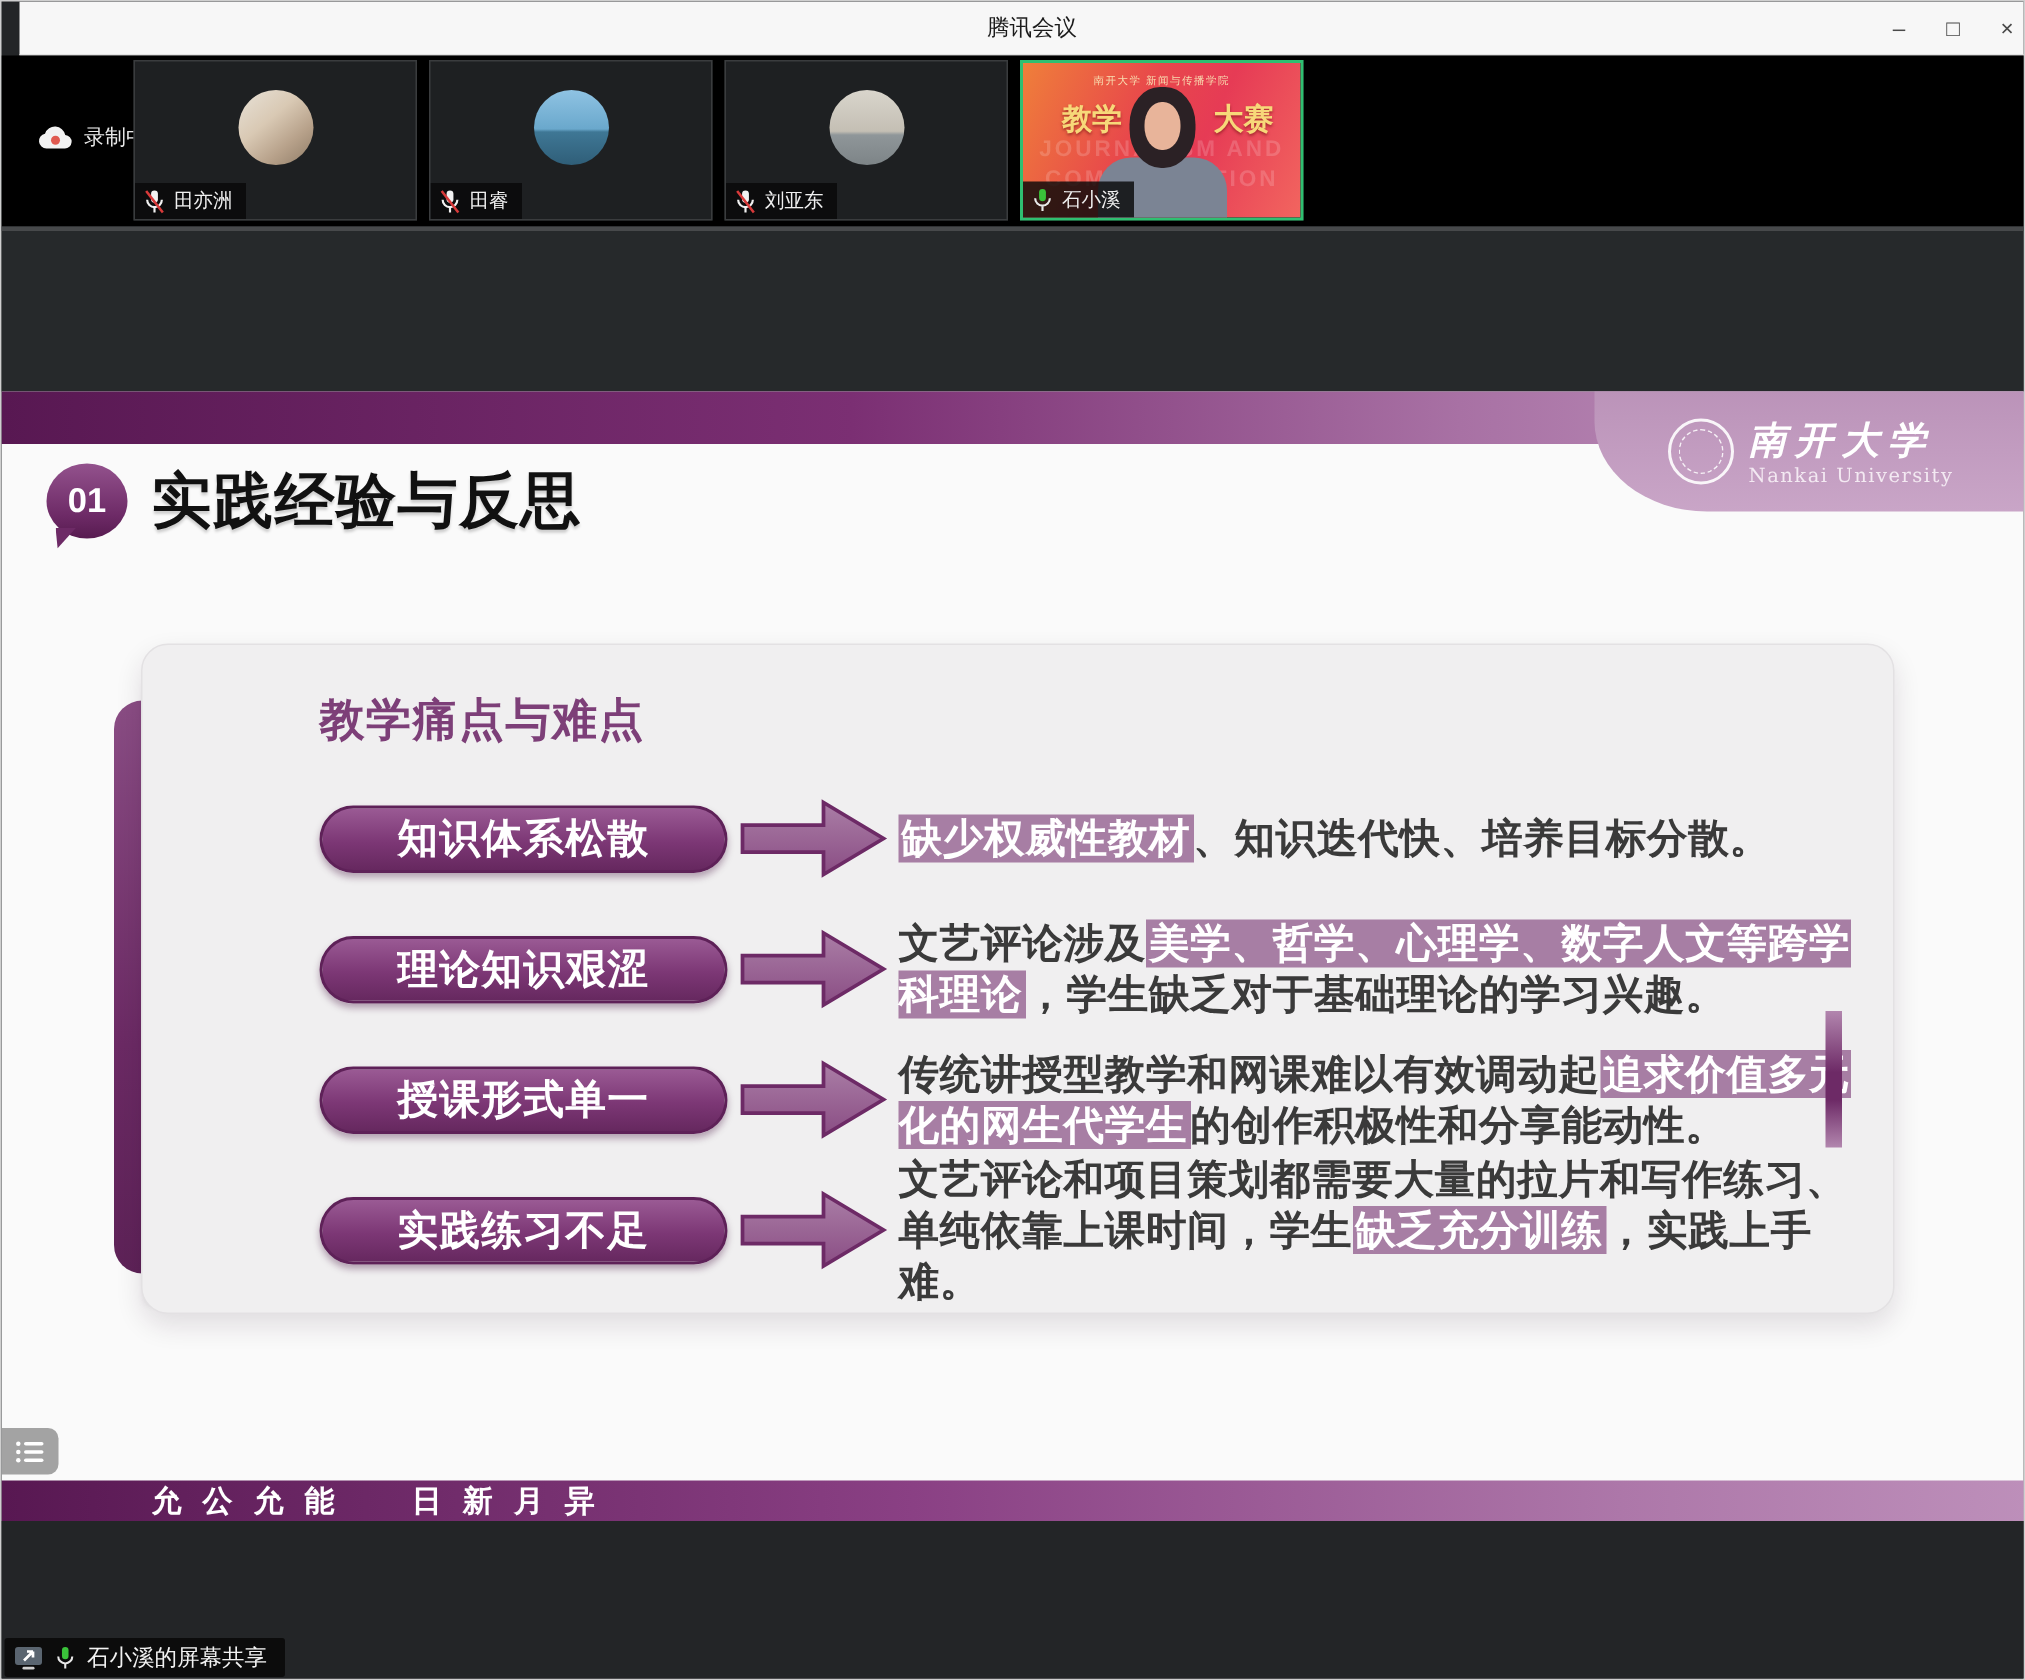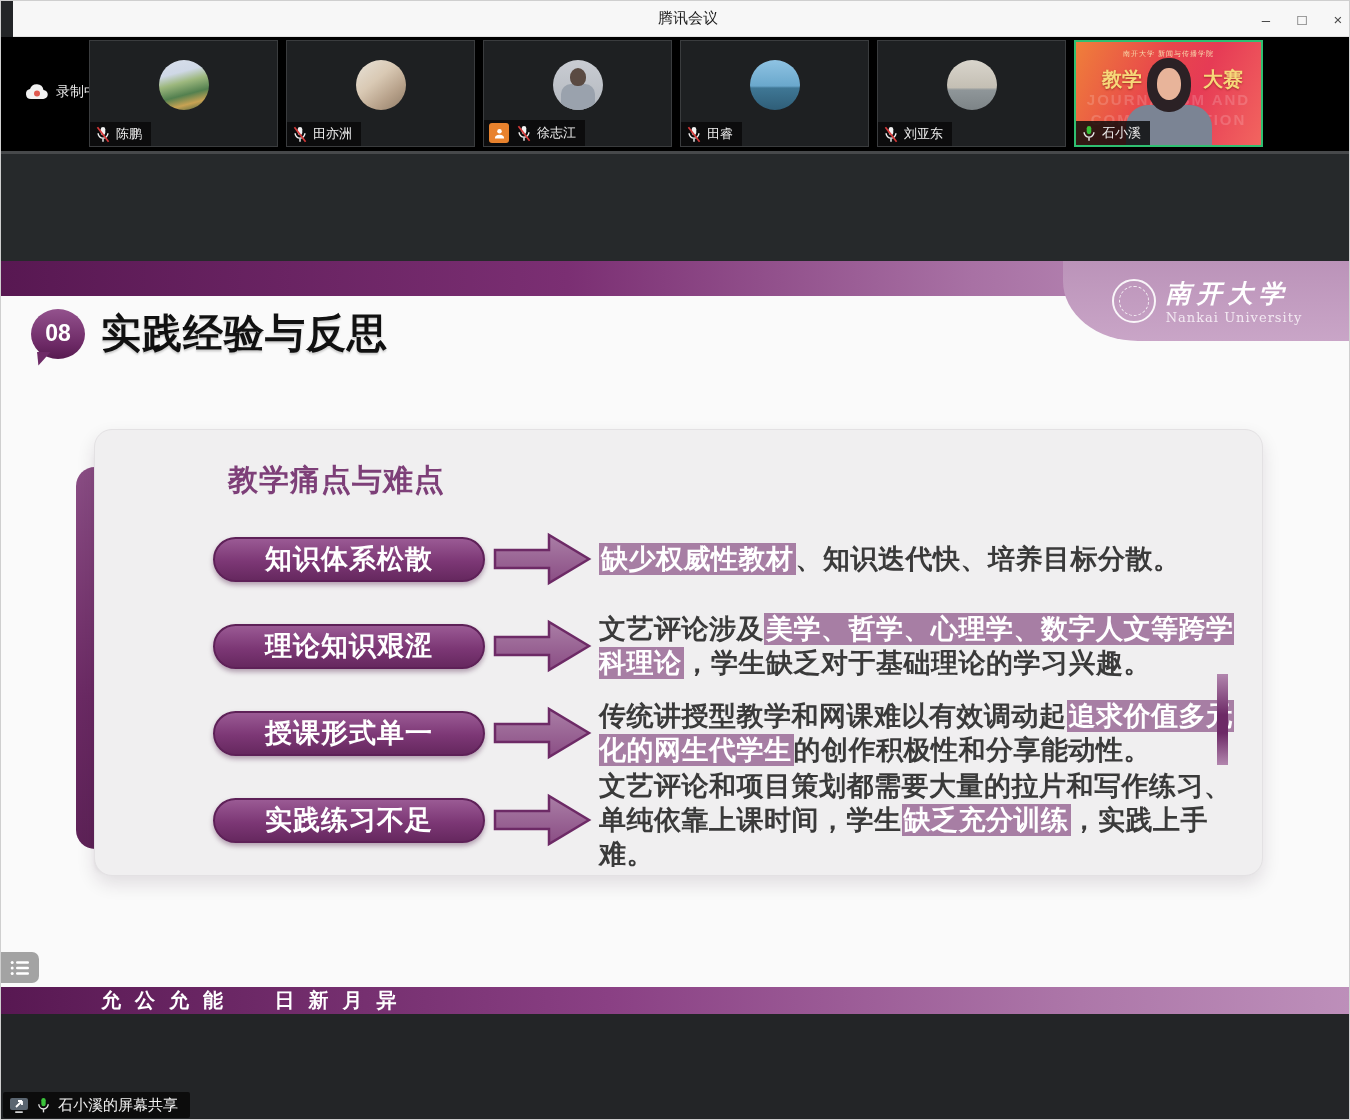--- a/index.html
+++ b/index.html
@@ -88,21 +88,21 @@
   .rb-back { position:absolute; left:0; top:14px; width:38px; height:382px; border-radius:19px;
              background:linear-gradient(180deg,#8a4d84 0%,#6b2a64 60%,#5d2257 100%); }
   .rb-front { position:absolute; left:20px; top:0; width:108px; height:412px;
               border-radius:0 64px 64px 0 / 0 95px 95px 0;
               background:linear-gradient(180deg,#a87ba4 0%,#936092 45%,#7d3b76 100%);
               box-shadow:2px 3px 6px rgba(60,10,55,.25); }
 
   .card { position:absolute; left:93px; top:168px; width:1169px; height:447px; background:#f0eff0;
           border:1px solid #e3e1e3; border-radius:18px; box-shadow:0 8px 18px rgba(40,20,40,.12);
           padding:30px 26px 0 118px; }
-  .card h2 { font-size:30px; font-weight:800; color:#7d3f78; margin-left:15px; margin-bottom:30px; letter-spacing:1px; }
+  .card h2 { font-size:30px; font-weight:800; color:#7d3f78; margin-left:0; margin-bottom:30px; letter-spacing:1px; }
 
   .row { display:flex; align-items:center; height:56px; margin-bottom:31px; }
   .pill { width:272px; height:45px; border-radius:28px; flex:none;
           background:linear-gradient(180deg,#9a5a94 0%,#7c3775 55%,#66285f 100%);
           border:2px solid #5e2158; box-shadow:0 3px 5px rgba(60,10,55,.35);
           display:flex; align-items:center; justify-content:center; }
   .pill span { color:#fff; font-size:27px; font-weight:800; letter-spacing:1px; }
   .arrow { flex:none; margin:0 6px 0 8px; }
   .rowtext { width:642px; font-size:27px; font-weight:600; color:#3a3a3a; line-height:34px; letter-spacing:.5px; }
   .rowtext .hl { background:#a77ea4; color:#fff; padding:1px 2px; }
@@ -144,62 +144,29 @@
 <div class="strip">
   <div class="recording">
     <svg width="24" height="18" viewBox="0 0 24 18">
       <path d="M6 16 a5 5 0 0 1 -1-9.9 A7 7 0 0 1 18.5 7 A4.5 4.5 0 0 1 18 16 Z" fill="#f2f2f2"></path>
       <circle cx="12" cy="10.5" r="3" fill="#e05a50"></circle>
     </svg>
     <span>录制中</span>
   </div>
   <div class="tiles">
       <div class="tile">
-        <div class="avatar av-mountain"></div>
-        <div class="badge">
-          <svg width="16" height="17" viewBox="0 0 24 26">
-  <rect x="8.5" y="1.5" width="7" height="12.5" rx="3.5" fill="#f2f2f2"></rect>
-  <path d="M4.5 11 a7.5 7.5 0 0 0 15 0" stroke="#f2f2f2" stroke-width="2.2" fill="none"></path>
-  <line x1="12" y1="19" x2="12" y2="24" stroke="#f2f2f2" stroke-width="2.2"></line>
-  <line x1="3.5" y1="2" x2="20.5" y2="24" stroke="#d83a3a" stroke-width="2.6"></line>
-          </svg>
-          <span>陈鹏</span>
-        </div>
-      </div>
-      <div class="tile">
         <div class="avatar av-person-cat"></div>
         <div class="badge">
           <svg width="16" height="17" viewBox="0 0 24 26">
   <rect x="8.5" y="1.5" width="7" height="12.5" rx="3.5" fill="#f2f2f2"></rect>
   <path d="M4.5 11 a7.5 7.5 0 0 0 15 0" stroke="#f2f2f2" stroke-width="2.2" fill="none"></path>
   <line x1="12" y1="19" x2="12" y2="24" stroke="#f2f2f2" stroke-width="2.2"></line>
   <line x1="3.5" y1="2" x2="20.5" y2="24" stroke="#d83a3a" stroke-width="2.6"></line>
           </svg>
           <span>田亦洲</span>
-        </div>
-      </div>
-      <div class="tile">
-        <div class="avatar av-man-suit">
-          <div class="suit-body"></div>
-          <div class="suit-head"></div>
-        </div>
-        <div class="badge">
-          <span class="host-chip">
-  <svg width="13" height="13" viewBox="0 0 24 24">
-  <circle cx="12" cy="8" r="4.2" fill="#fff"></circle>
-              <path d="M3.5 21 a8.5 6.5 0 0 1 17 0 Z" fill="#fff"></path>
-            </svg>
-          </span>
-          <svg width="16" height="17" viewBox="0 0 24 26">
-  <rect x="8.5" y="1.5" width="7" height="12.5" rx="3.5" fill="#f2f2f2"></rect>
-  <path d="M4.5 11 a7.5 7.5 0 0 0 15 0" stroke="#f2f2f2" stroke-width="2.2" fill="none"></path>
-  <line x1="12" y1="19" x2="12" y2="24" stroke="#f2f2f2" stroke-width="2.2"></line>
-  <line x1="3.5" y1="2" x2="20.5" y2="24" stroke="#d83a3a" stroke-width="2.6"></line>
-          </svg>
-          <span>徐志江</span>
         </div>
       </div>
       <div class="tile">
         <div class="avatar av-sea-pier"></div>
         <div class="badge">
           <svg width="16" height="17" viewBox="0 0 24 26">
   <rect x="8.5" y="1.5" width="7" height="12.5" rx="3.5" fill="#f2f2f2"></rect>
   <path d="M4.5 11 a7.5 7.5 0 0 0 15 0" stroke="#f2f2f2" stroke-width="2.2" fill="none"></path>
   <line x1="12" y1="19" x2="12" y2="24" stroke="#f2f2f2" stroke-width="2.2"></line>
   <line x1="3.5" y1="2" x2="20.5" y2="24" stroke="#d83a3a" stroke-width="2.6"></line>
@@ -250,21 +217,21 @@
         <div class="inner"></div>
       </div>
     <div class="logo-text">
       <div class="cn">南开大学</div>
       <div class="en">Nankai University</div>
     </div>
   </div>
 
   <div class="sec-title">
     <div class="bubble">
-      <b>08</b>
+      <b>01</b>
     </div>
     <h1>实践经验与反思</h1>
   </div>
 
   <div class="ribbon">
     <div class="rb-back"></div>
       <div class="rb-front"></div>
   </div>
 
   <div class="card">

